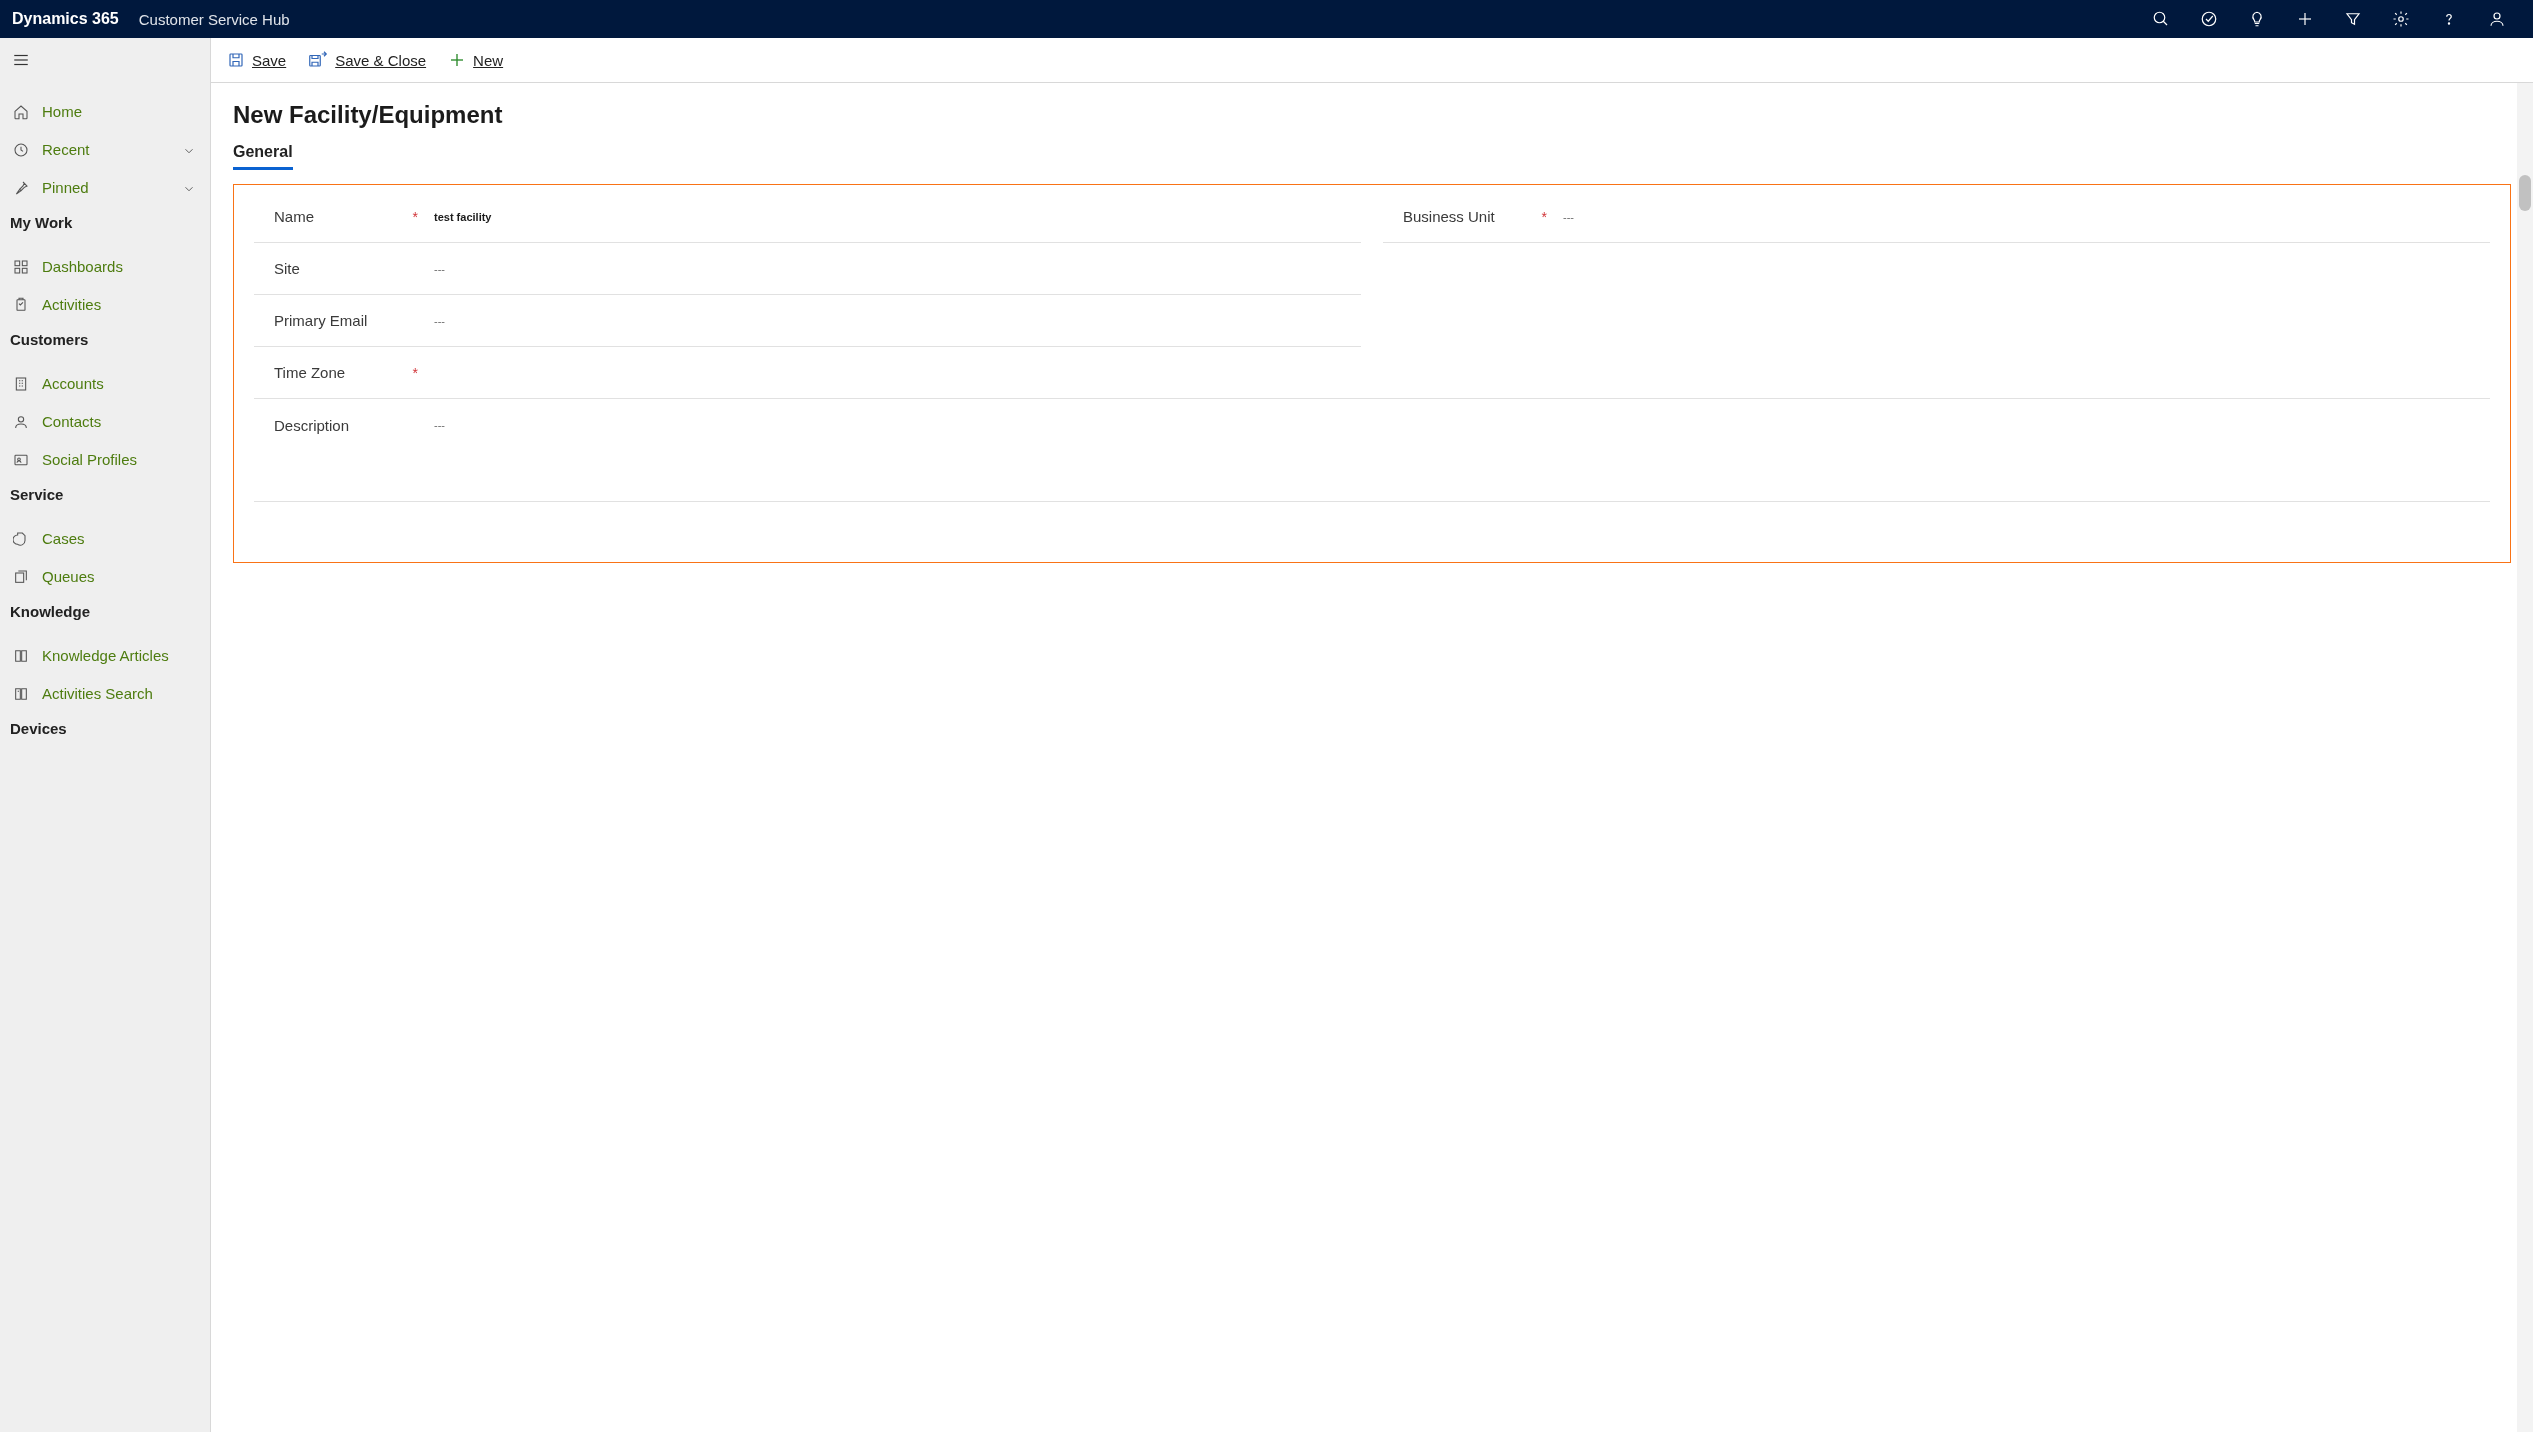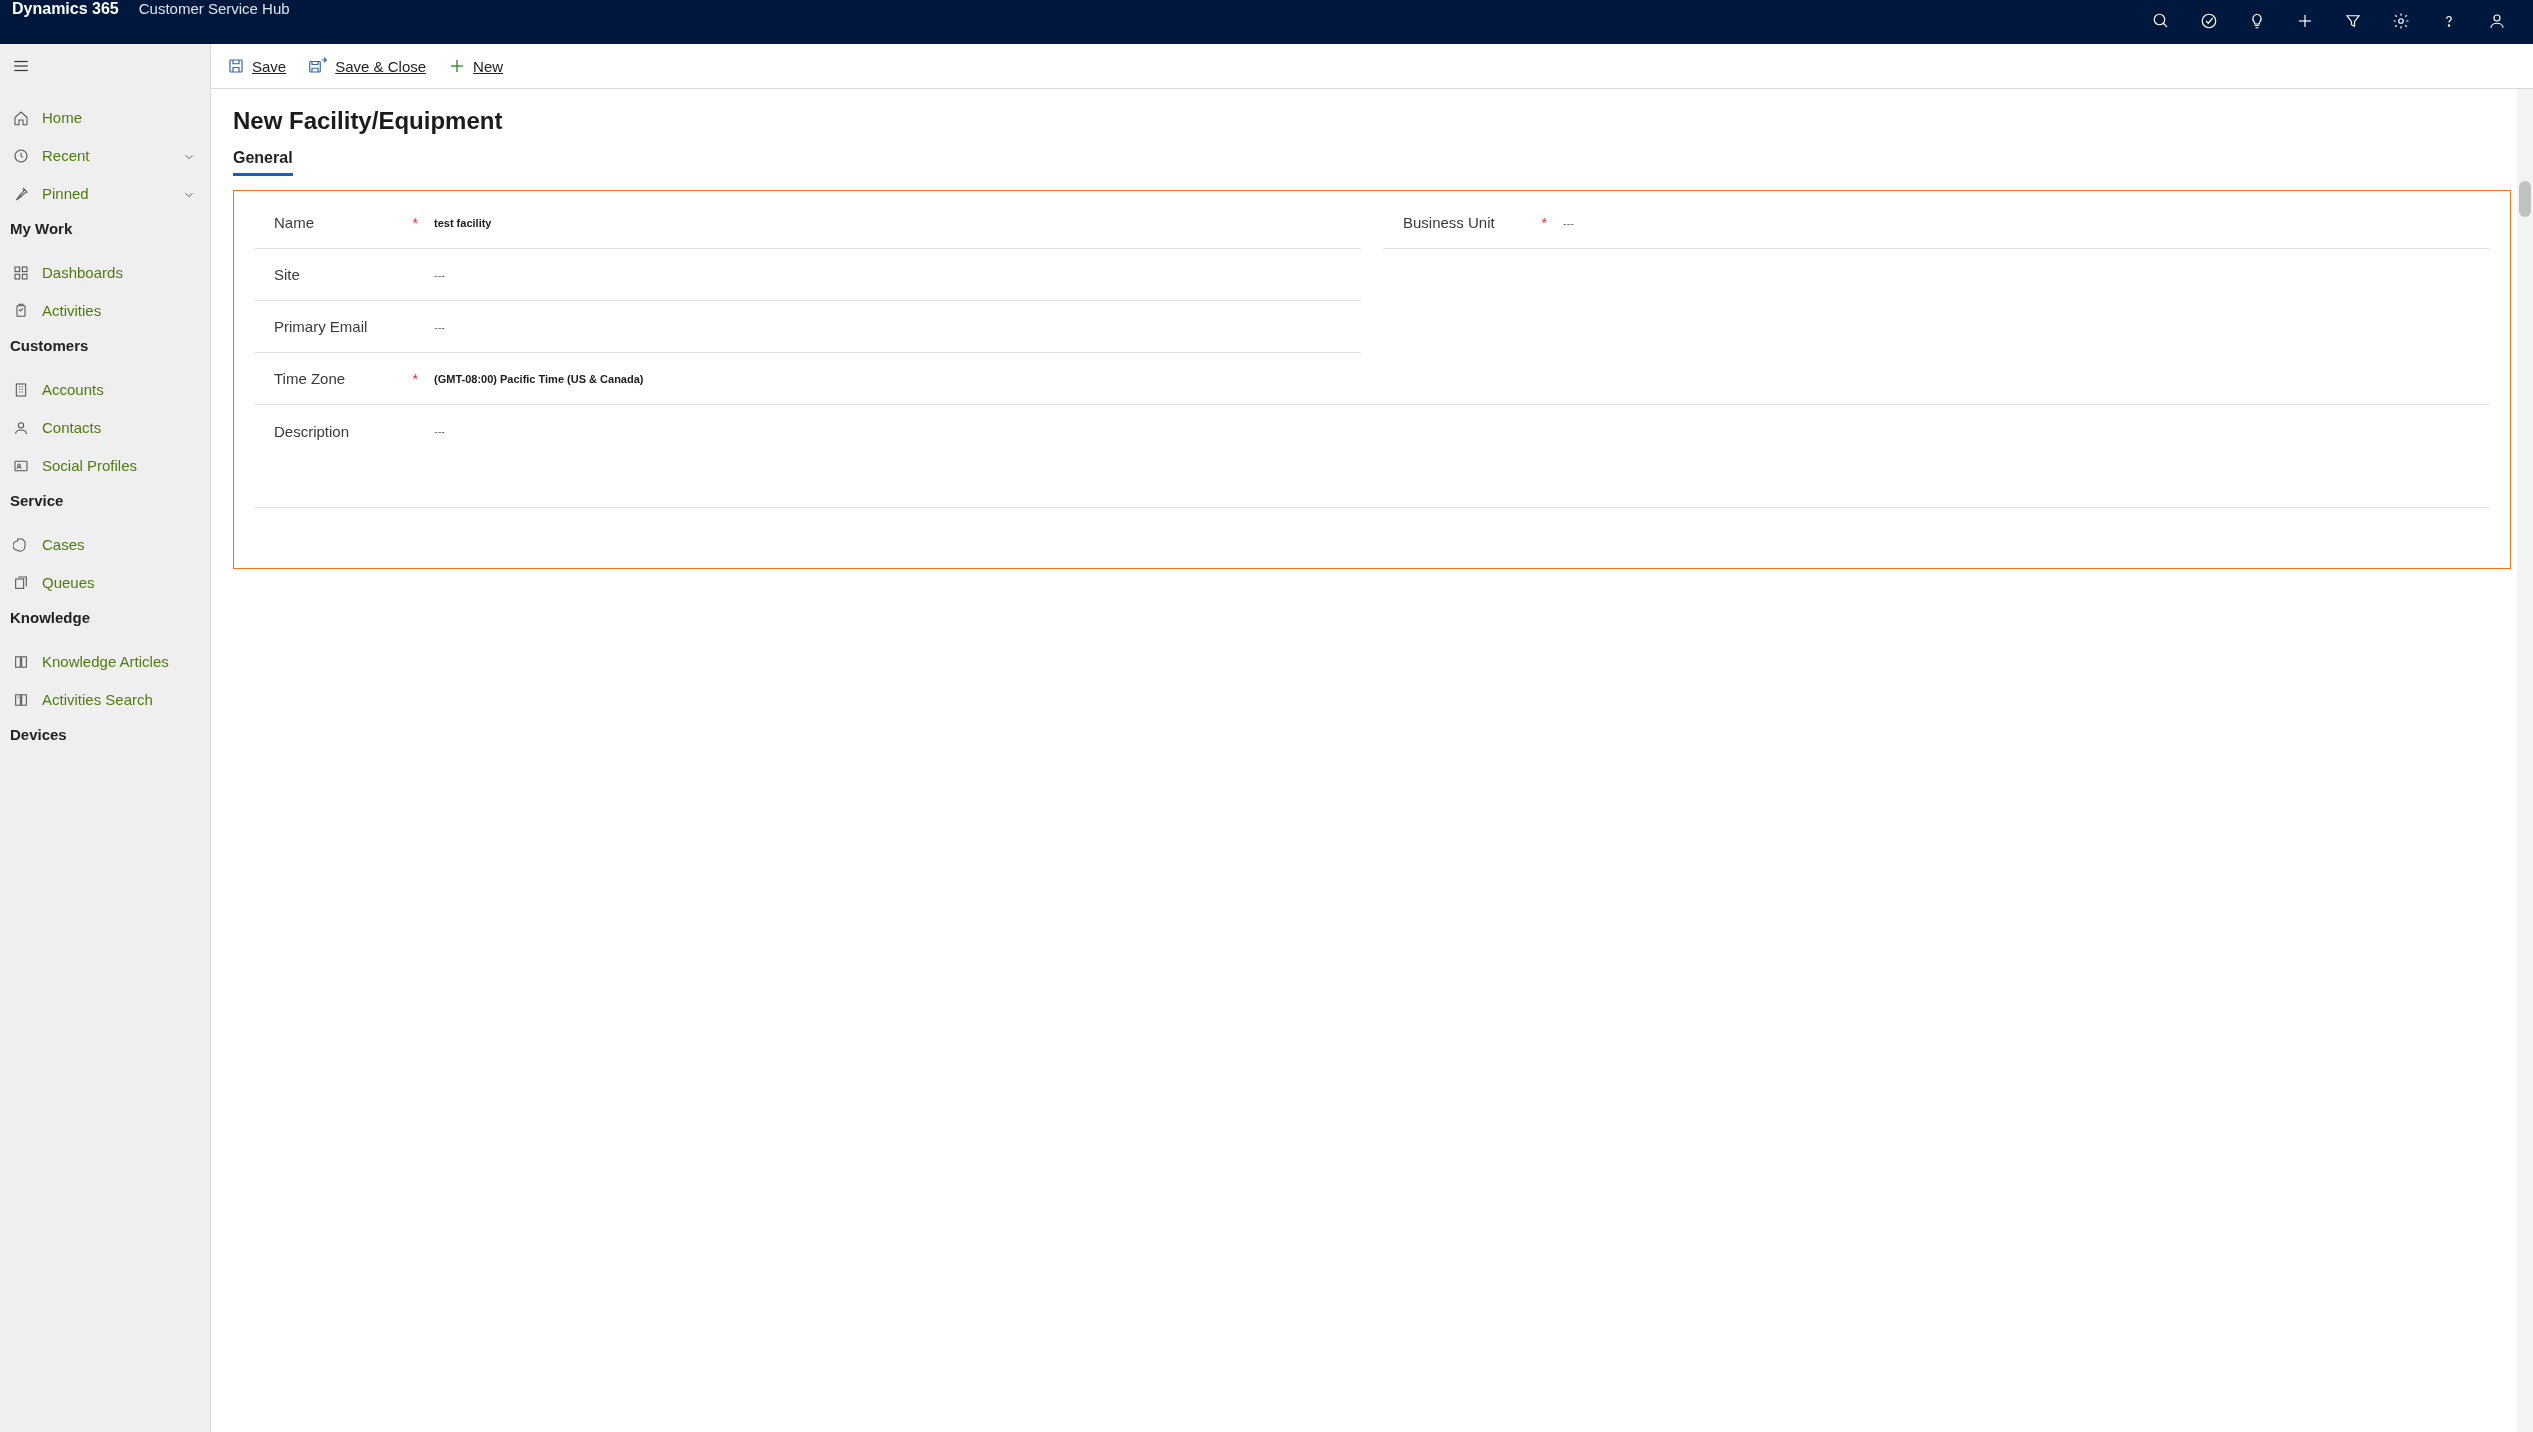--- a/index.html
+++ b/index.html
@@ -3,23 +3,23 @@
 <meta charset="utf-8">
 <style>
   * { box-sizing: border-box; margin: 0; padding: 0; }
   html, body { height: 100%; font-family: "Segoe UI", Arial, sans-serif; font-size: 14px; color: #333; background: #fff; }
   body { display: flex; flex-direction: column; height: 100vh; overflow: hidden; }
 
   
   .topbar {
     background: #00183d;
     color: #fff;
-    height: 44px;
+    height: 38px;
     display: flex;
-    align-items: flex-start;
+    align-items: center;
     padding: 0 12px;
   }
   .topbar .brand { font-weight: 600; font-size: 16px; margin-right: 20px; }
   .topbar .hub { font-size: 15px; font-weight: 400; color: #e0e4ea; }
   .topbar .spacer { flex: 1; }
   .topbar .icon-btn {
     width: 48px; height: 42px; display: flex; align-items: center; justify-content: center;
     cursor: pointer;
   }
   .topbar .icon-btn svg { stroke: #fff; fill: none; }
@@ -349,21 +349,20 @@
             </div>
             <div class="field-value empty">---</div>
           </div>
           <div></div>
 
           <div class="field-row wide">
             <div class="field-label-wrap">
               <span class="field-label">Time Zone</span>
               <span class="req">*</span>
             </div>
-            <div class="field-value">(GMT-08:00) Pacific Time (US &amp; Canada)</div>
           </div>
 
           <div class="field-row wide" style="border-bottom:none;">
             <div class="field-label-wrap">
               <span class="field-label">Description</span>
             </div>
             <div class="field-value empty">---</div>
           </div>
 
         </div>

